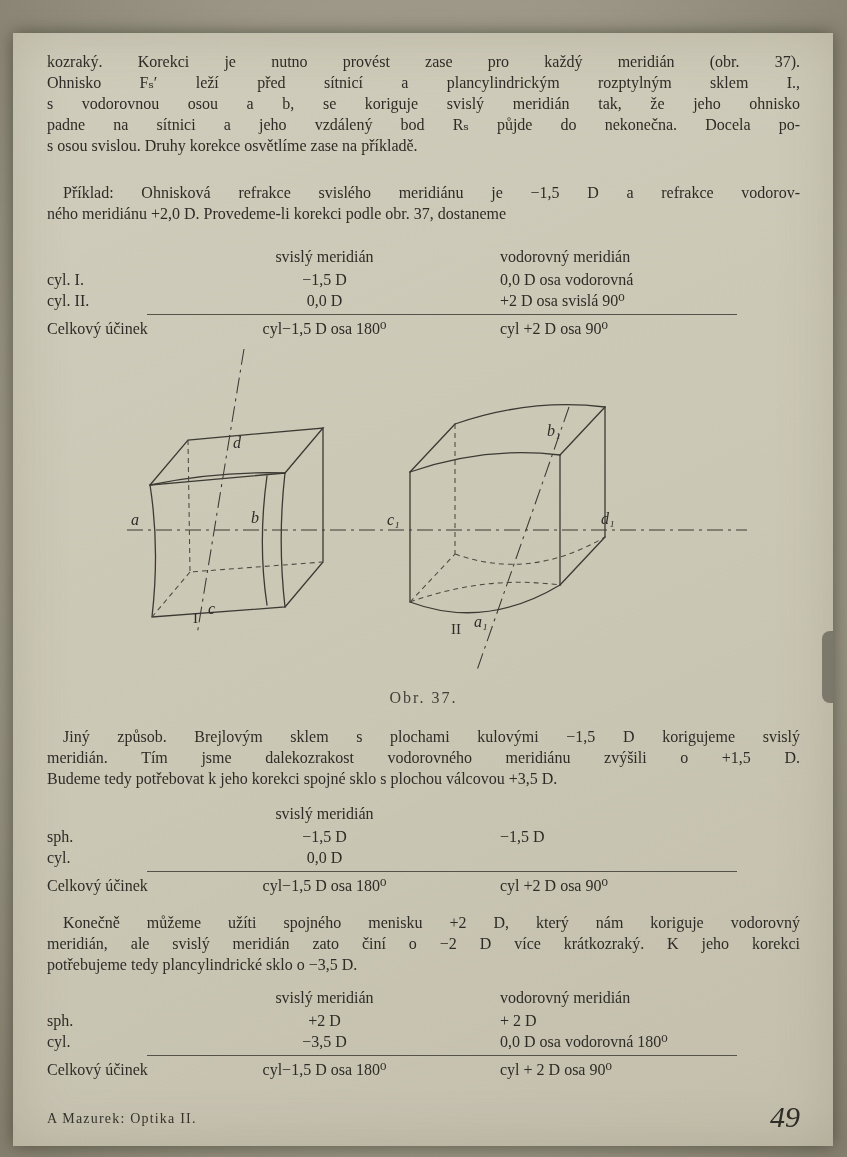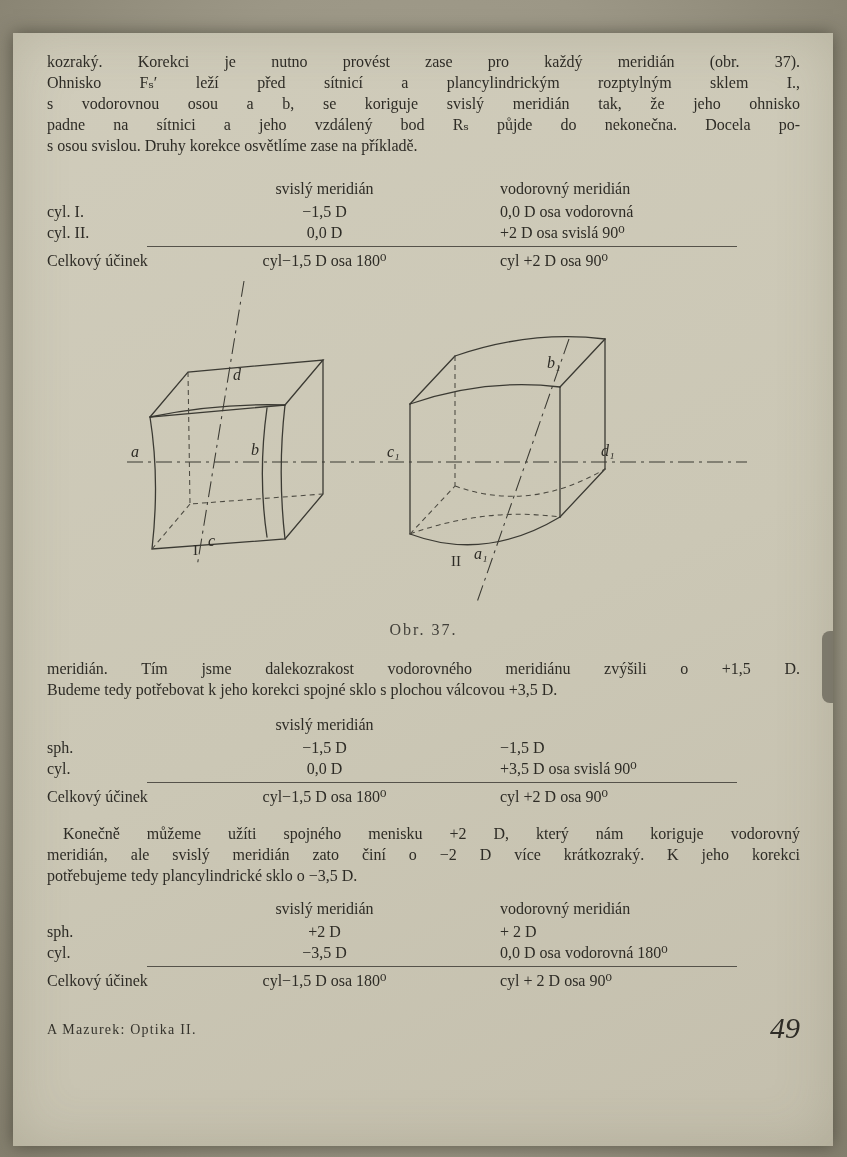--- a/index.html
+++ b/index.html
@@ -80,20 +80,24 @@
     <div class="content">
 
       <p class="para p1">
         <span class="line">kozraký. Korekci je nutno provést zase pro každý meridián (obr. 37).</span>
         <span class="line">Ohnisko Fₛ′ leží před sítnicí a plancylindrickým rozptylným sklem I.,</span>
         <span class="line">s vodorovnou osou a b, se koriguje svislý meridián tak, že jeho ohnisko</span>
         <span class="line">padne na sítnici a jeho vzdálený bod Rₛ půjde do nekonečna. Docela po-</span>
         <span class="line last">s osou svislou. Druhy korekce osvětlíme zase na příkladě.</span>
       </p>
 
+      <p class="para p2">
+        <span class="line indent">Příklad: Ohnisková refrakce svislého meridiánu je −1,5 D a refrakce vodorov-</span>
+        <span class="line last">ného meridiánu +2,0 D. Provedeme-li korekci podle obr. 37, dostaneme</span>
+      </p>
 
       <div class="tbl tbl-1">
         <div class="tbl-head">
           <div class="c0"></div>
           <div class="c1">svislý meridián</div>
           <div class="c2">vodorovný meridián</div>
         </div>
         <div class="tbl-row">
           <div class="c0">cyl. I.</div>
           <div class="c1">−1,5 D</div>
@@ -157,38 +161,38 @@
           <text class="fig-label" x="500" y="93">b₁</text>
           <text class="fig-label" x="340" y="182">c₁</text>
           <text class="fig-label" x="554" y="181">d₁</text>
           <text class="fig-roman" x="404" y="291">II</text>
           <text class="fig-label" x="427" y="284">a₁</text>
         </svg>
         <div class="fig-caption">Obr. 37.</div>
       </div>
 
       <p class="para p3">
+        <span class="line indent">Jiný způsob. Brejlovým sklem s plochami kulovými −1,5 D korigujeme svislý</span>
         <span class="line">meridián. Tím jsme dalekozrakost vodorovného meridiánu zvýšili o +1,5 D.</span>
         <span class="line last">Budeme tedy potřebovat k jeho korekci spojné sklo s plochou válcovou +3,5 D.</span>
       </p>
 
       <div class="tbl tbl-2">
         <div class="tbl-head">
           <div class="c0"></div>
           <div class="c1">svislý meridián</div>
         </div>
         <div class="tbl-row">
           <div class="c0">sph.</div>
           <div class="c1">−1,5 D</div>
           <div class="c2">−1,5 D</div>
         </div>
         <div class="tbl-row">
           <div class="c0">cyl.</div>
           <div class="c1">0,0 D</div>
-          <div class="c2">+3,5 D osa svislá 90⁰</div>
         </div>
         <div class="tbl-rule"></div>
         <div class="tbl-row total">
           <div class="c0">Celkový účinek</div>
           <div class="c1">cyl−1,5 D osa 180⁰</div>
           <div class="c2">cyl +2 D osa 90⁰</div>
         </div>
       </div>
 
       <p class="para p4">

